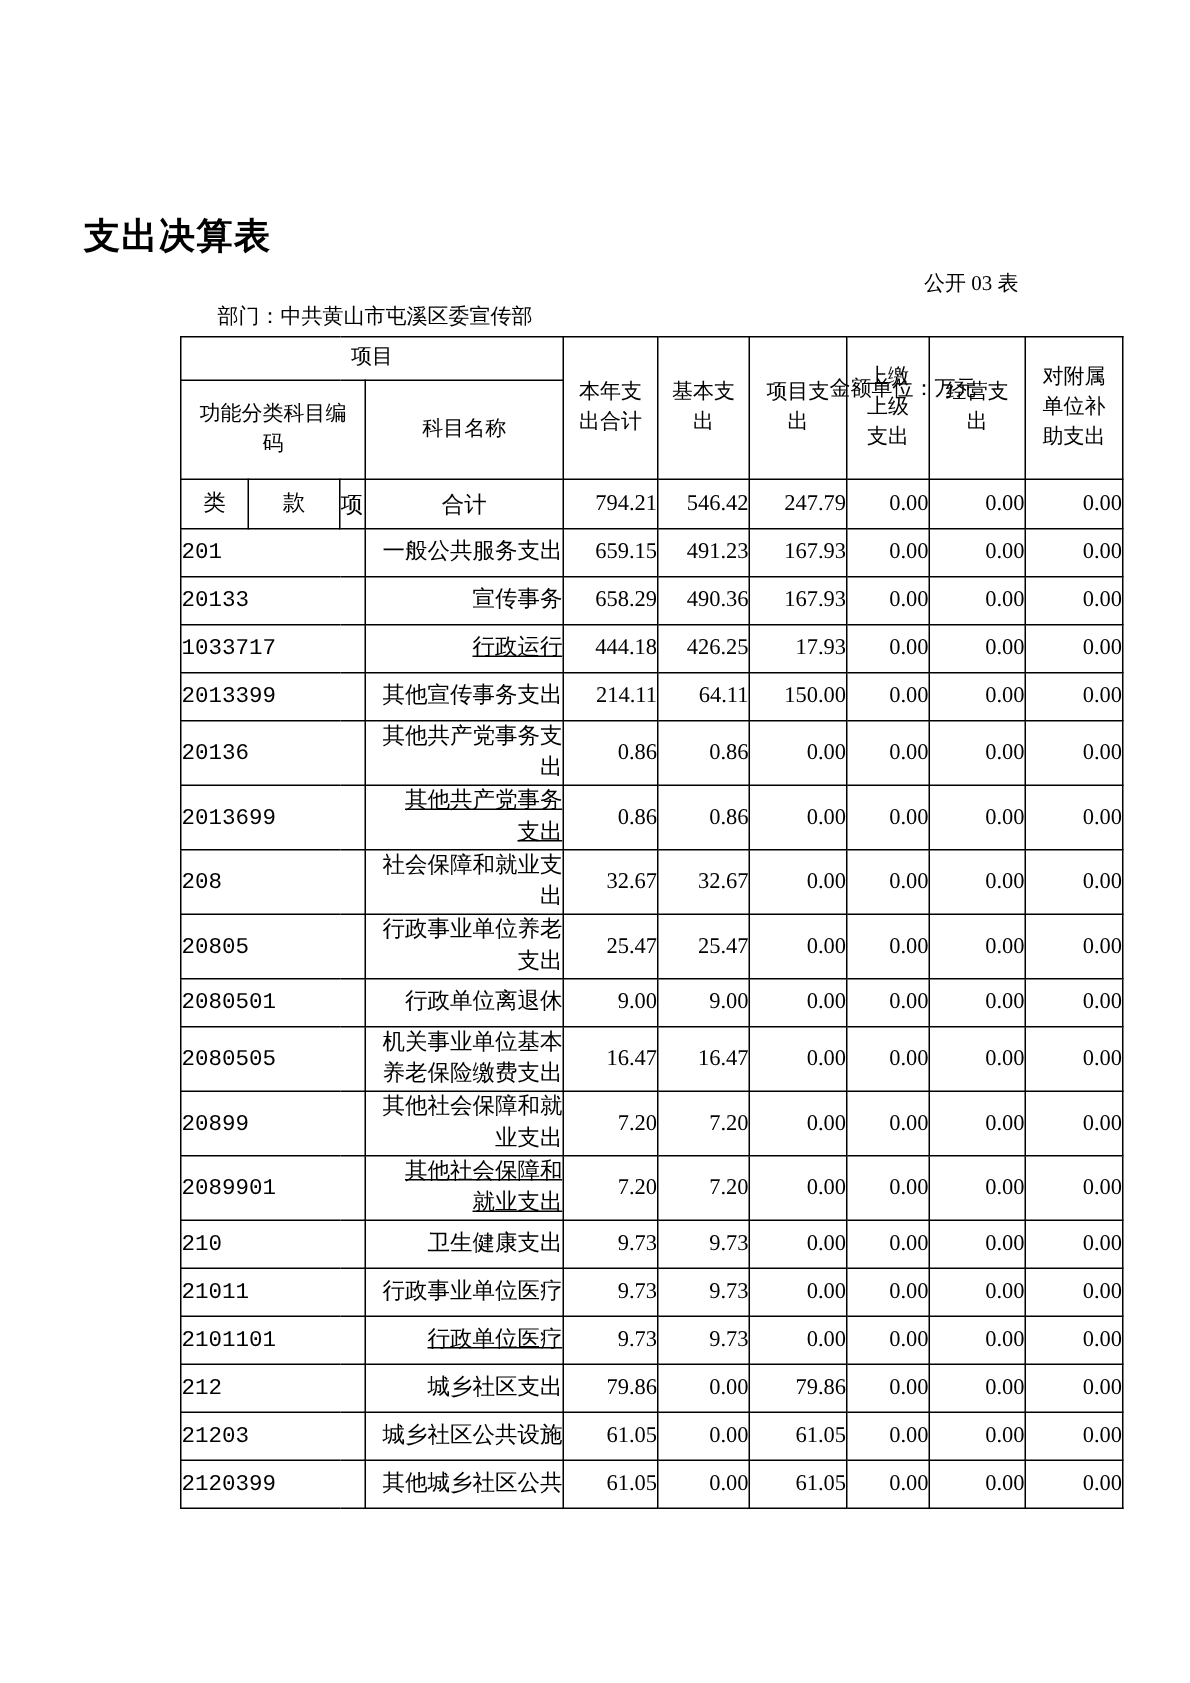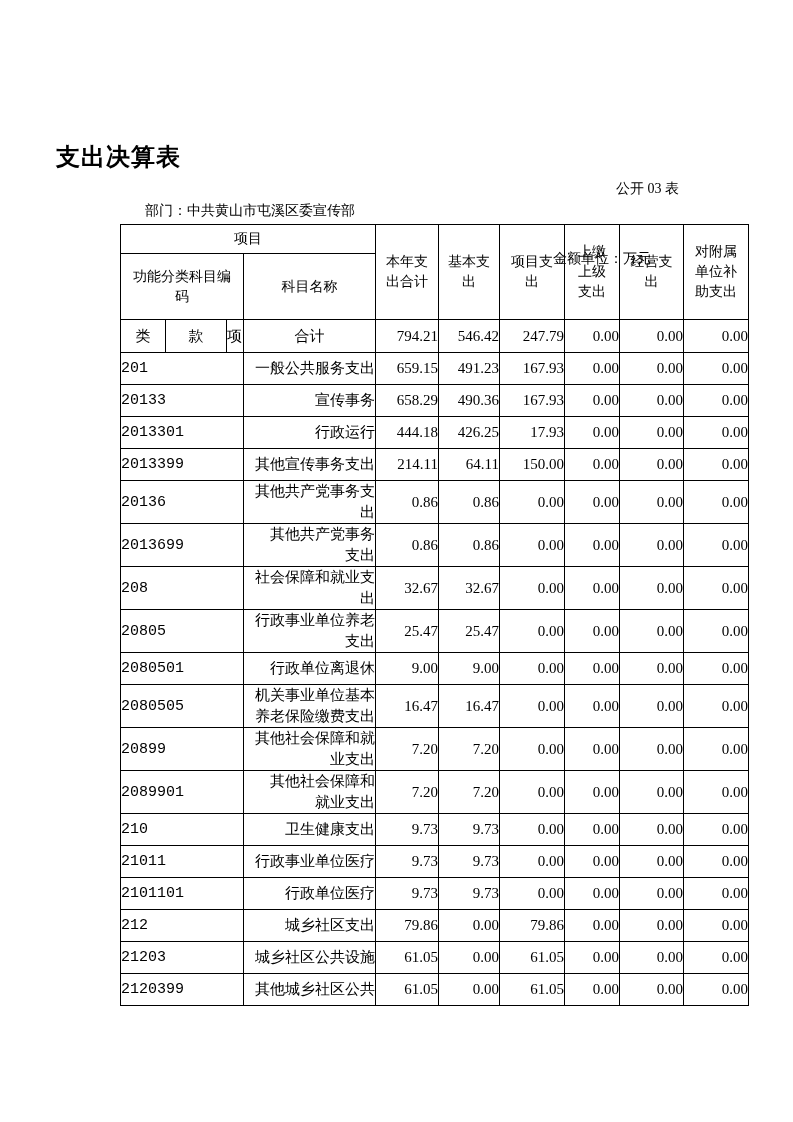--- a/index.html
+++ b/index.html
@@ -60,21 +60,21 @@
     font-size:15px;
     font-family:Liberation Mono, monospace;
   }
   .name-cell {
     text-align:right;
     padding:2px 3px 2px 6px;
     font-size:15px;
     line-height:21px;
     white-space:pre-line;
   }
-  .name-cell.indent { text-indent:16px; }
+  .name-cell.indent { text-indent:16px;text-decoration:underline; }
   .num-cell {
     text-align:right;
     padding-right:9px;
     font-size:15px;
   }
   .bold { font-weight:normal; }
 </style>
 </head>
 <body>
 
@@ -150,21 +150,21 @@
           <td colspan="3" class="code-cell">20133</td>
           <td class="name-cell">宣传事务</td>
           <td class="num-cell">658.29</td>
           <td class="num-cell">490.36</td>
           <td class="num-cell">167.93</td>
           <td class="num-cell">0.00</td>
           <td class="num-cell">0.00</td>
           <td class="num-cell">0.00</td>
         </tr>
         <tr class="data-row">
-          <td colspan="3" class="code-cell">2013301</td>
+          <td colspan="3" class="code-cell">1033717</td>
           <td class="name-cell indent">行政运行</td>
           <td class="num-cell">444.18</td>
           <td class="num-cell">426.25</td>
           <td class="num-cell">17.93</td>
           <td class="num-cell">0.00</td>
           <td class="num-cell">0.00</td>
           <td class="num-cell">0.00</td>
         </tr>
         <tr class="data-row">
           <td colspan="3" class="code-cell">2013399</td>

